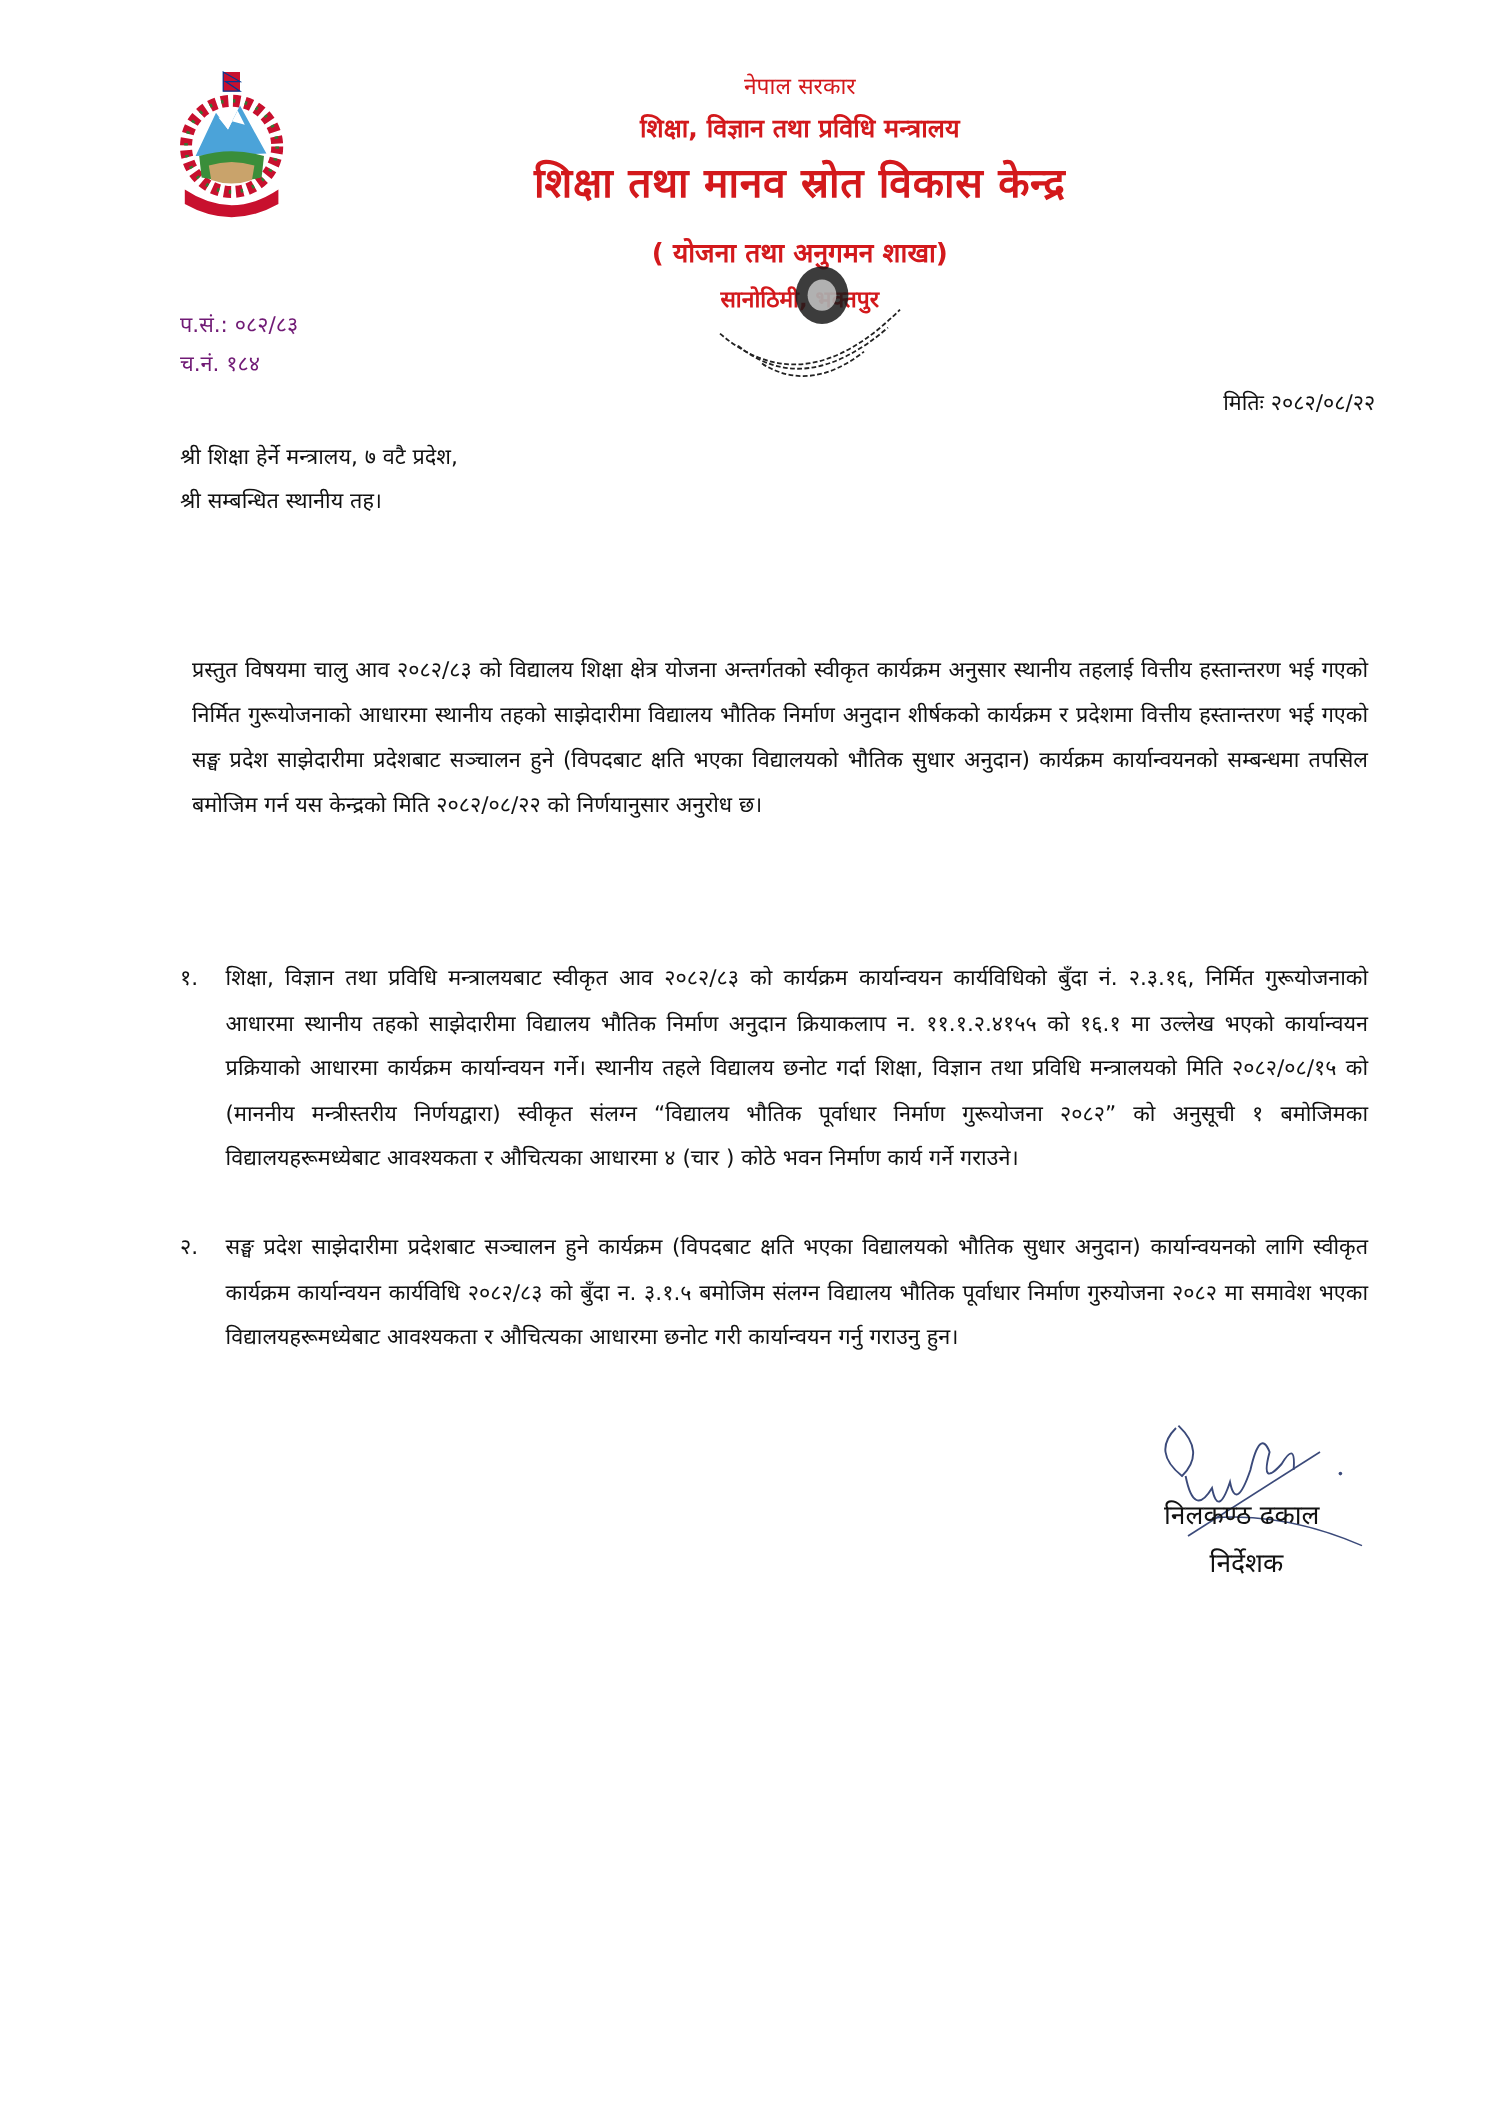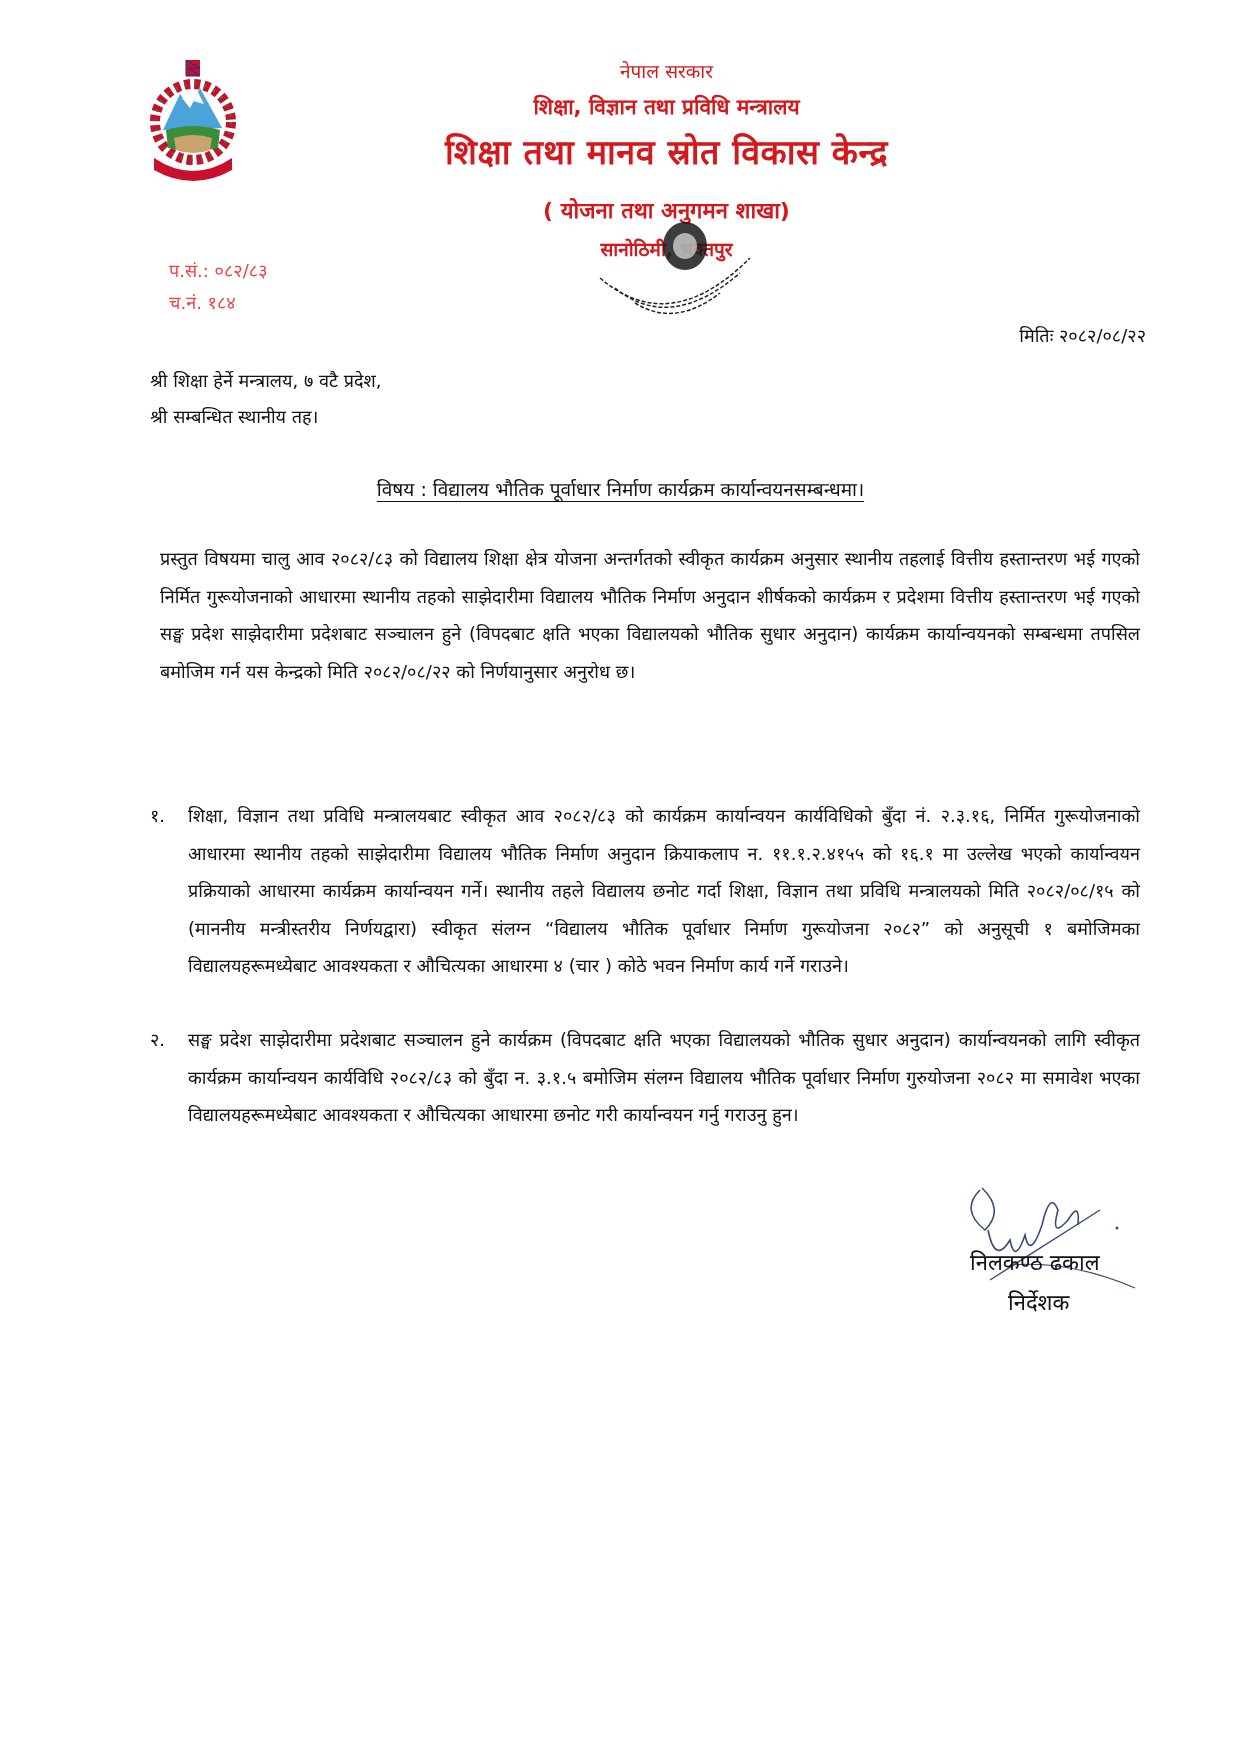--- a/index.html
+++ b/index.html
@@ -14,21 +14,21 @@
     .emblem { position: absolute; left: 148px; top: 58px; width: 90px; height: 128px; }
     .hdr { position: absolute; left: 0; width: 1241px; text-align: center; color: #d3191c; }
     .hdr-1 { top: 58px; left: 46px; font-size: 19px; }
     .hdr-2 { top: 92px; left: 46px; font-size: 21px; font-weight: bold; }
     .hdr-3 { top: 128px; left: 46px; font-size: 34px; font-weight: bold; letter-spacing: 0.5px; }
     .hdr-4 { top: 194px; left: 46px; font-size: 22px; font-weight: bold; }
     .hdr-5 { top: 236px; left: 46px; font-size: 19px; font-weight: bold; }
 
     .stamp { position: absolute; left: 580px; top: 218px; width: 180px; height: 115px; }
 
-    .ref { position: absolute; left: 150px; color: #ef4444; font-size: 18px; margin-left: 19px; }
+    .ref { position: absolute; left: 150px; color: #701a75; font-size: 18px; }
     .ref-1 { top: 258px; }
     .ref-2 { top: 290px; }
 
     .date { position: absolute; right: 95px; top: 323px; font-size: 18px; }
 
     .addr { position: absolute; left: 150px; font-size: 18px; }
     .addr-1 { top: 368px; }
     .addr-2 { top: 404px; }
 
     .subject {
@@ -91,23 +91,20 @@
   </svg>
 
   <div class="ref ref-1">प.सं.: ०८२/८३</div>
   <div class="ref ref-2">च.नं.  १८४</div>
 
   <div class="date">मितिः २०८२/०८/२२</div>
 
   <div class="addr addr-1">श्री शिक्षा हेर्ने मन्त्रालय, ७ वटै प्रदेश,</div>
   <div class="addr addr-2">श्री सम्बन्धित स्थानीय तह।</div>
 
-  <div class="subject">
-    <span>विषय :  विद्यालय भौतिक पूर्वाधार निर्माण कार्यक्रम कार्यान्वयनसम्बन्धमा।</span>
-  </div>
 
   <div class="para"><span>प्रस्तुत विषयमा चालु आव २०८२/८३ को विद्यालय शिक्षा क्षेत्र योजना अन्तर्गतको स्वीकृत कार्यक्रम अनुसार स्थानीय तहलाई वित्तीय हस्तान्तरण भई गएको </span><span class="b">निर्मित गुरूयोजनाको आधारमा स्थानीय तहको साझेदारीमा विद्यालय भौतिक निर्माण अनुदान शीर्षकको</span><span>  कार्यक्रम  र  प्रदेशमा वित्तीय हस्तान्तरण भई गएको </span><span class="b">सङ्घ प्रदेश साझेदारीमा प्रदेशबाट सञ्चालन हुने (विपदबाट क्षति भएका विद्यालयको भौतिक सुधार अनुदान)  कार्यक्रम</span><span> कार्यान्वयनको सम्बन्धमा तपसिल बमोजिम गर्न यस केन्द्रको मिति २०८२/०८/२२ को निर्णयानुसार अनुरोध छ।</span></div>
 
 
   <div class="item item-1">
     <span class="num">१.</span>
     <span class="txt"><span>शिक्षा, विज्ञान तथा प्रविधि मन्त्रालयबाट स्वीकृत आव २०८२/८३ को कार्यक्रम कार्यान्वयन कार्यविधिको बुँदा नं. २.३.१६, </span><span class="b">निर्मित गुरूयोजनाको आधारमा स्थानीय तहको साझेदारीमा विद्यालय भौतिक निर्माण अनुदान</span><span> क्रियाकलाप न. ११.१.२.४१५५ को १६.१ मा उल्लेख भएको कार्यान्वयन प्रक्रियाको आधारमा कार्यक्रम कार्यान्वयन गर्ने। स्थानीय तहले विद्यालय छनोट गर्दा शिक्षा, विज्ञान तथा प्रविधि मन्त्रालयको मिति २०८२/०८/१५ को (माननीय मन्त्रीस्तरीय निर्णयद्वारा) स्वीकृत संलग्न </span><span class="b">“विद्यालय भौतिक पूर्वाधार निर्माण गुरूयोजना २०८२”</span><span> को </span><span class="b">अनुसूची १</span><span> बमोजिमका विद्यालयहरूमध्येबाट आवश्यकता र औचित्यका आधारमा ४ (चार ) कोठे भवन निर्माण कार्य गर्ने गराउने।</span></span>
   </div>
 
   <div class="item item-2">

